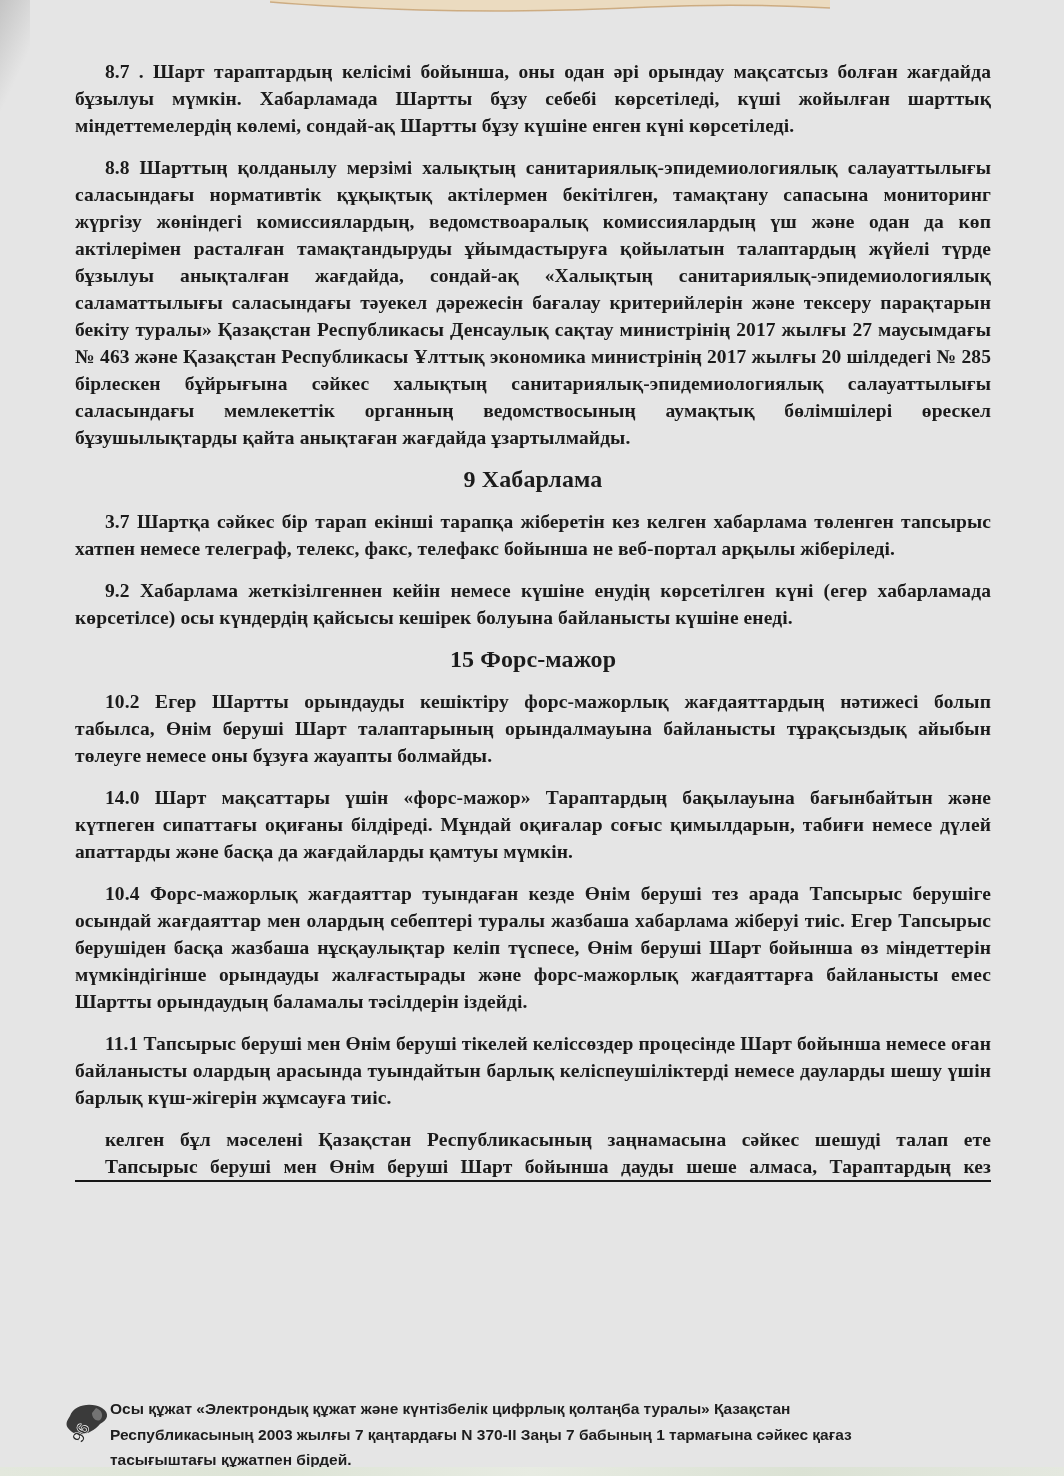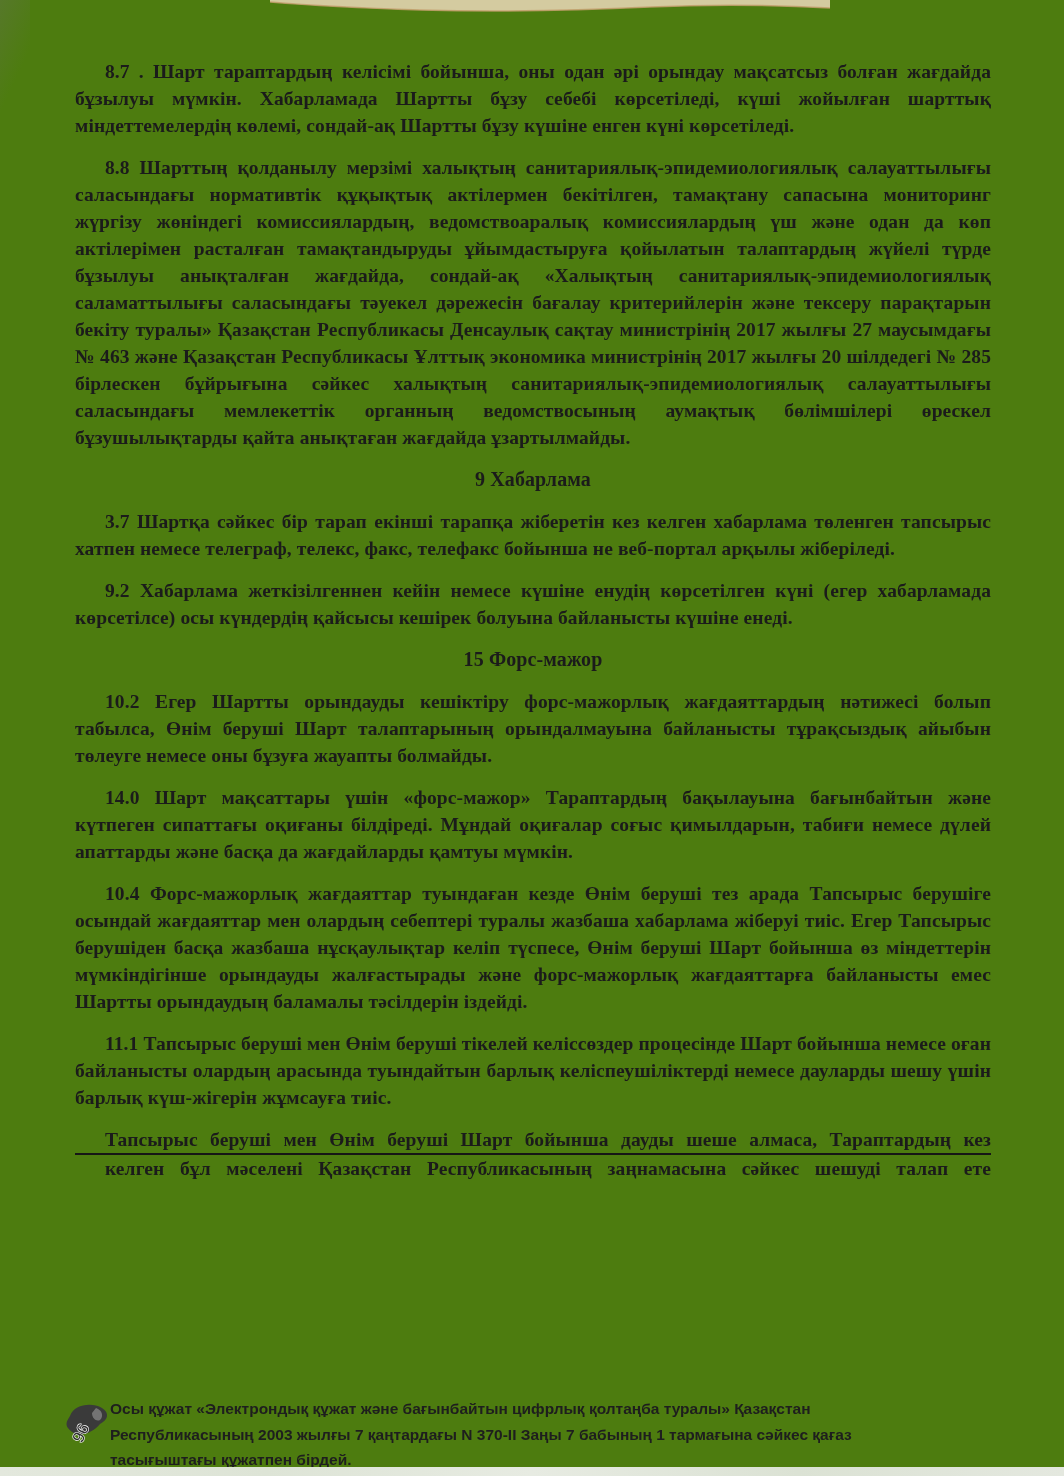--- a/index.html
+++ b/index.html
@@ -3,38 +3,38 @@
 <meta charset="utf-8">
 <style>
   html,body { margin:0; padding:0; }
   body {
     width:1064px; height:1476px; overflow:hidden;
     background:#ffffff;
     font-family:"Liberation Serif", serif;
   }
   .page {
     position:relative; width:1064px; height:1476px;
-    background:#4d7c0f; overflow:hidden;
+    background:#e5e5e5; overflow:hidden;
   }
   .content {
     position:absolute; left:75px; top:58px; width:916px;
     color:#1b1b1b; font-weight:700;
     font-size:19.5px; line-height:27px;
     letter-spacing:0.1px;
   }
   .para {
     margin:0 0 15px 0;
     text-indent:30px;
     text-align:justify;
   }
   .no-indent { text-indent:0; margin-top:-15px; }
   .heading {
     margin:10px 0 15px 0;
     text-align:center;
-    font-size:20px; font-weight:700;
+    font-size:24px; font-weight:700;
   }
   .p112 { margin:0; }
   .jline { text-align:justify; text-align-last:justify; }
   .jline.first { text-indent:30px; }
   .underlined { border-bottom:2.5px solid #161616; }
   .footer {
     position:absolute; left:110px; top:1396px; width:770px;
     font-family:"Liberation Sans", sans-serif;
     font-size:15.5px; line-height:25.5px; font-weight:600;
     color:#1e1e1e;
@@ -72,27 +72,27 @@
     <p class="para">9.2 Хабарлама жеткізілгеннен кейін немесе күшіне енудің көрсетілген күні (егер хабарламада көрсетілсе) осы күндердің қайсысы кешірек болуына байланысты күшіне енеді.</p>
 
     <div class="heading">15 Форс-мажор</div>
     <p class="para">10.2 Егер Шартты орындауды кешіктіру форс-мажорлық жағдаяттардың нәтижесі болып табылса, Өнім беруші Шарт талаптарының орындалмауына байланысты тұрақсыздық айыбын төлеуге немесе оны бұзуға жауапты болмайды.</p>
     <p class="para">14.0 Шарт мақсаттары үшін «форс-мажор» Тараптардың бақылауына бағынбайтын және күтпеген сипаттағы оқиғаны білдіреді. Мұндай оқиғалар соғыс қимылдарын, табиғи немесе дүлей апаттарды және басқа да жағдайларды қамтуы мүмкін.</p>
     <p class="para">10.4 Форс-мажорлық жағдаяттар туындаған кезде Өнім беруші тез арада Тапсырыс берушіге осындай жағдаяттар мен олардың себептері туралы жазбаша хабарлама жіберуі тиіс. Егер Тапсырыс берушіден басқа жазбаша нұсқаулықтар келіп түспесе, Өнім беруші Шарт бойынша өз міндеттерін мүмкіндігінше орындауды жалғастырады және форс-мажорлық жағдаяттарға байланысты емес Шартты орындаудың баламалы тәсілдерін іздейді.</p>
 
     <p class="para">11.1 Тапсырыс беруші мен Өнім беруші тікелей келіссөздер процесінде Шарт бойынша немесе оған байланысты олардың арасында туындайтын барлық келіспеушіліктерді немесе дауларды шешу үшін барлық күш-жігерін жұмсауға тиіс.</p>
 
     <div class="para p112">
+      <div class="jline">келген бұл мәселені Қазақстан Республикасының заңнамасына сәйкес шешуді талап ете</div>
       <div class="jline underlined">Тапсырыс беруші мен Өнім беруші Шарт бойынша дауды шеше алмаса, Тараптардың кез</div>
-      <div class="jline">келген бұл мәселені Қазақстан Республикасының заңнамасына сәйкес шешуді талап ете</div>
     </div>
   </div>
 
   <div class="footer">
-    <div>Осы құжат «Электрондық құжат және бағынбайтын цифрлық қолтаңба туралы» Қазақстан</div>
+    <div>Осы құжат «Электрондық құжат және күнтізбелік цифрлық қолтаңба туралы» Қазақстан</div>
     <div>Республикасының 2003 жылғы 7 қаңтардағы N 370-II Заңы 7 бабының 1 тармағына сәйкес қағаз</div>
     <div>тасығыштағы құжатпен бірдей.</div>
   </div>
 
   <svg class="stamp" width="76" height="72" viewBox="0 0 76 72">
     <path d="M14,18 C18,6 36,4 46,10 C54,15 52,22 44,26 C38,34 24,40 16,34 C8,28 10,24 14,18 Z" fill="#3a3a3a"></path>
     <path d="M40,10 C46,12 48,18 44,22 C40,24 36,20 36,15 Z" fill="#8d8d8d" opacity="0.7"></path>
     <text x="26" y="46" transform="rotate(-65 26 46)" font-family="Liberation Sans, sans-serif" font-size="17" font-weight="bold" fill="#2d2d2d" stroke="#ffffff" stroke-width="0.6">96</text>
   </svg>
 

